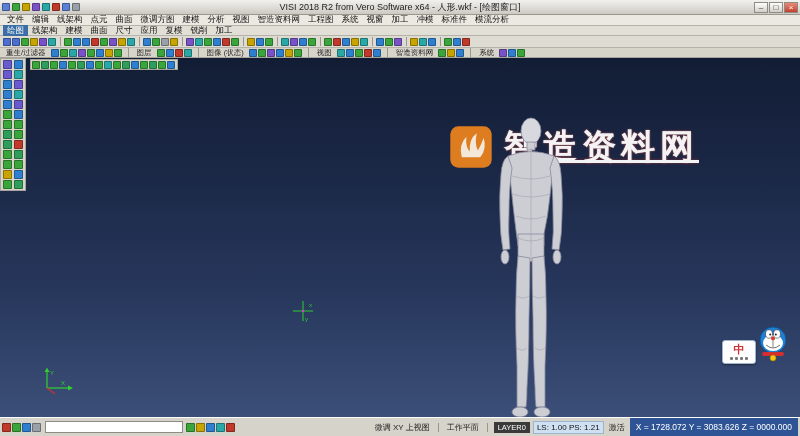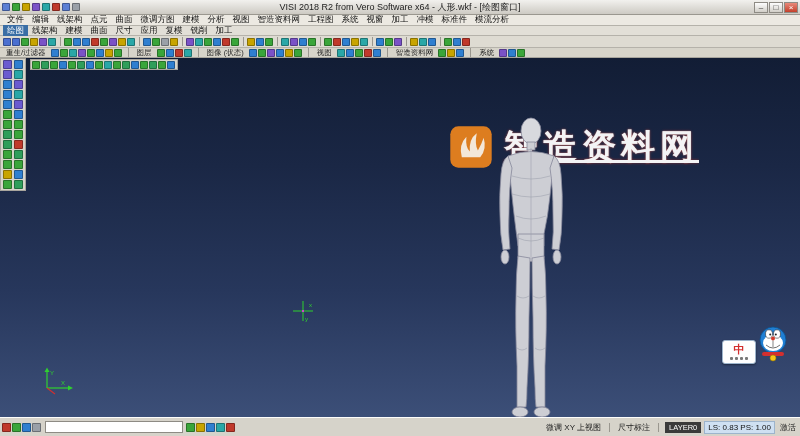--- a/index.html
+++ b/index.html
@@ -446,20 +446,21 @@
     <span class="cluster">
         <span class="ticon" style="background: rgb(58, 165, 58);"></span>
         <span class="ticon" style="background: rgb(200, 164, 0);"></span>
         <span class="ticon" style="background: rgb(47, 127, 208);"></span>
         <span class="ticon" style="background: rgb(42, 167, 167);"></span>
         <span class="ticon" style="background: rgb(192, 57, 43);"></span>
       </span>
     <span class="spacer"></span>
     <span class="stxt">微调 XY 上视图</span>
     <span class="sep"></span>
-    <span class="stxt">尺寸标注</span>
+    <span class="stxt">工作平面</span>
     <span class="sep"></span>
     <span class="badge-layer">LAYER0</span>
-    <span class="seg-scale">LS: 0.83  PS: 1.00</span>
+    <span class="seg-scale">LS: 1.00  PS: 1.21</span>
     <span class="stxt">激活</span>
+    <span class="seg-coords">X = 1728.072   Y = 3083.626   Z = 0000.000</span>
   </div>
 
 </div>
 
 </body></html>

